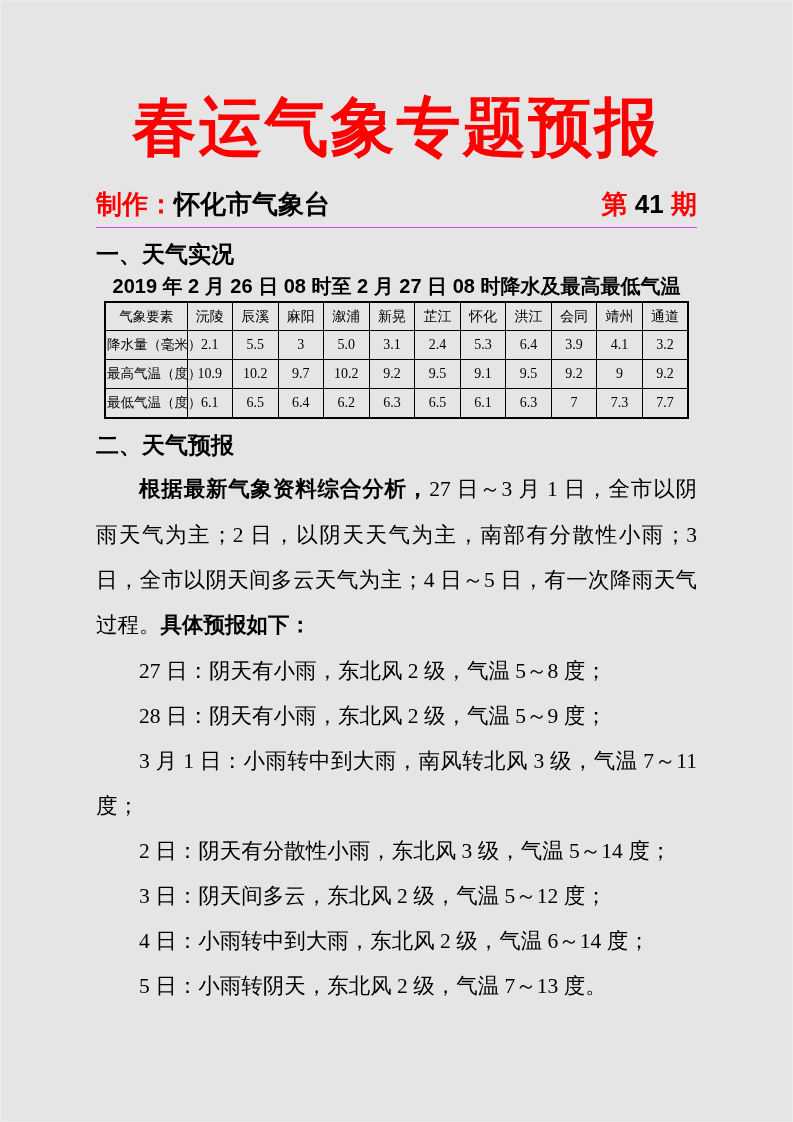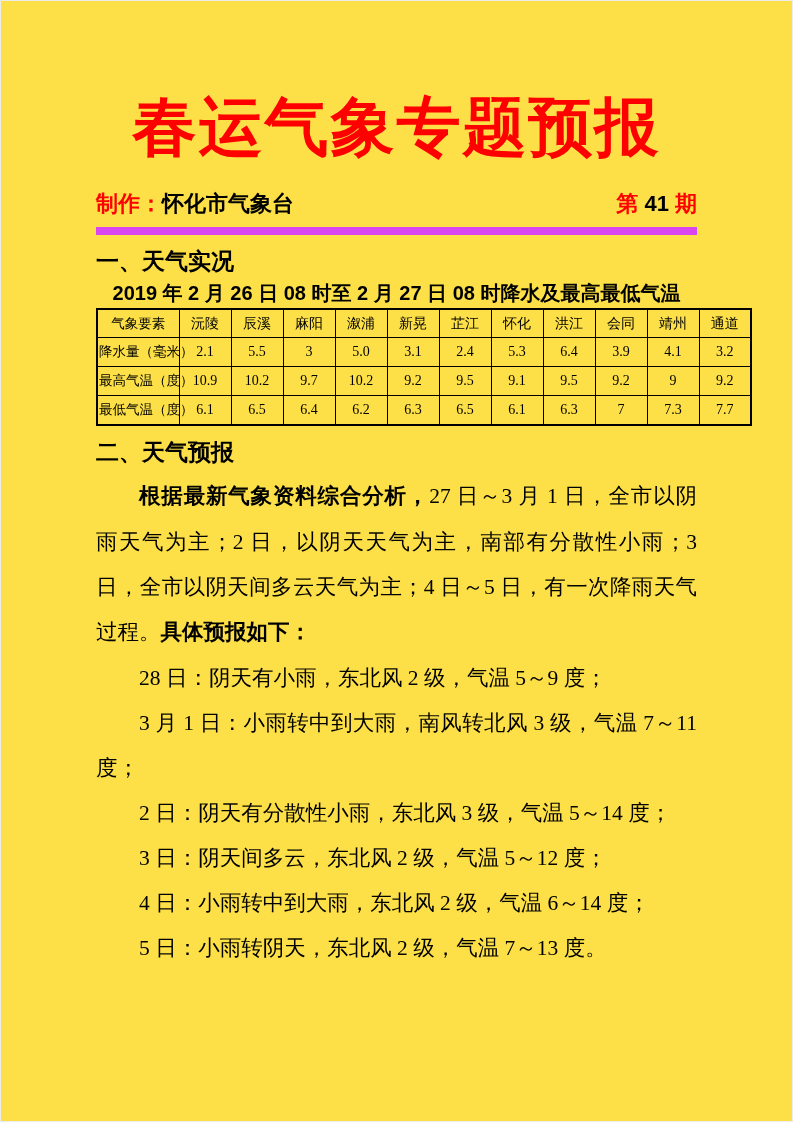--- a/index.html
+++ b/index.html
@@ -7,43 +7,43 @@
   body {
     width: 793px; height: 1122px;
     background: #ffffff;
     color: #000;
     font-family: "Liberation Serif", serif;
   }
   .page {
     width: 793px; height: 1122px;
     padding: 86px 95px 0 95px;
     border: 1px solid #ececec;
-    background: #fde047;
+    background: #e5e5e5;
     overflow: hidden;
   }
   .doc-title {
     text-align: center;
     color: #ff0000;
     font-weight: bold;
     font-size: 64px;
     line-height: 1.28;
     letter-spacing: 2px;
     font-family: "Liberation Serif", serif;
     white-space: nowrap;
   }
   .masthead {
     display: flex;
     justify-content: space-between;
     align-items: baseline;
     margin-top: 20px;
     padding-bottom: 8px;
-    border-bottom: 8px solid #d946ef;
+    border-bottom: 1px solid #d946ef;
     font-family: "Liberation Sans", sans-serif;
     font-weight: bold;
-    font-size: 22px;
+    font-size: 26px;
     line-height: 30px;
   }
   .red { color: #ff0000; }
   .section-heading {
     margin: 9px 0 0 0;
     font-family: "Liberation Sans", sans-serif;
     font-weight: bold;
     font-size: 23px;
     line-height: 34px;
   }
@@ -51,21 +51,21 @@
     margin-top: 4px;
     text-align: center;
     font-family: "Liberation Sans", sans-serif;
     font-weight: bold;
     font-size: 20px;
     line-height: 22px;
   }
   table.obs {
     border-collapse: collapse;
     table-layout: fixed;
-    width: 656px;
+    width: 585px;
     margin: 4px auto 0 auto;
     border: 2px solid #000;
   }
   table.obs td {
     border: 1px solid #000;
     height: 29px;
     text-align: center;
     vertical-align: middle;
     font-size: 14px;
     padding: 0 1px;
@@ -179,20 +179,21 @@
       <td>7.3</td>
       <td>7.7</td>
     </tr>
   </tbody>
     </table>
 
   <div class="section-heading">二、天气预报</div>
 
   <p class="para intro"><span class="bold-run">根据最新气象资料综合分析，</span><span>27 日～3 月 1 日，全市以阴雨天气为主；2 日，以阴天天气为主，南部有分散性小雨；3 日，全市以阴天间多云天气为主；4 日～5 日，有一次降雨天气过程。</span><span class="bold-run">具体预报如下：</span></p>
 
+  <p class="para">27 日：阴天有小雨，东北风 2 级，气温 5～8 度；</p>
   <p class="para">28 日：阴天有小雨，东北风 2 级，气温 5～9 度；</p>
   <p class="para">3 月 1 日：小雨转中到大雨，南风转北风 3 级，气温 7～11 度；</p>
   <p class="para">2 日：阴天有分散性小雨，东北风 3 级，气温 5～14 度；</p>
   <p class="para">3 日：阴天间多云，东北风 2 级，气温 5～12 度；</p>
   <p class="para">4 日：小雨转中到大雨，东北风 2 级，气温 6～14 度；</p>
   <p class="para">5 日：小雨转阴天，东北风 2 级，气温 7～13 度。</p>
 
 </div>
 
 </body></html>

